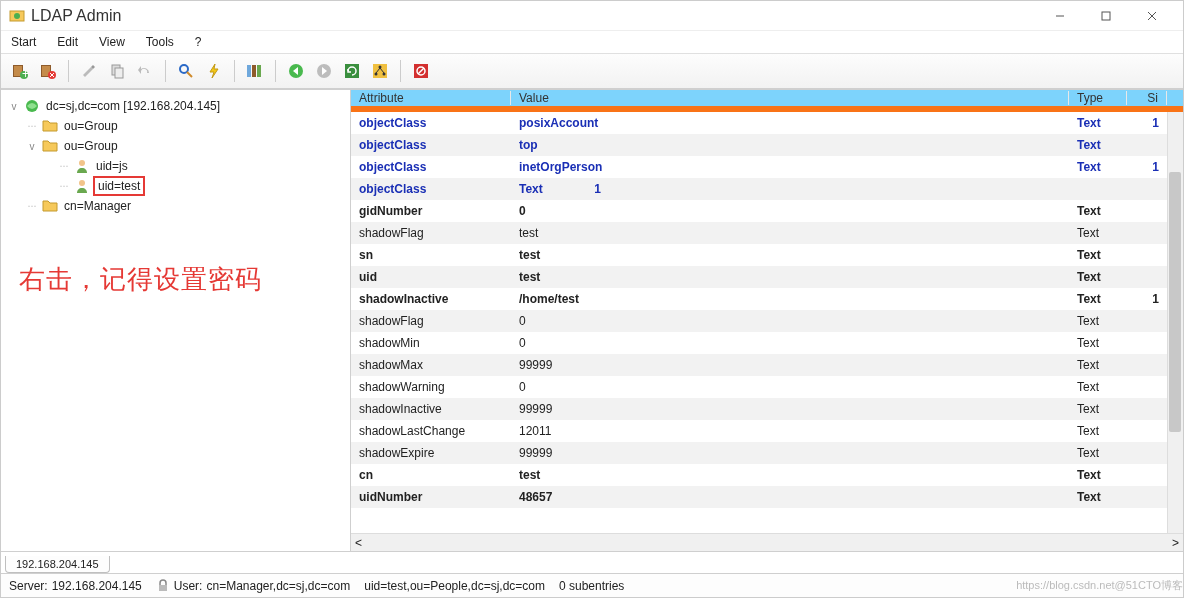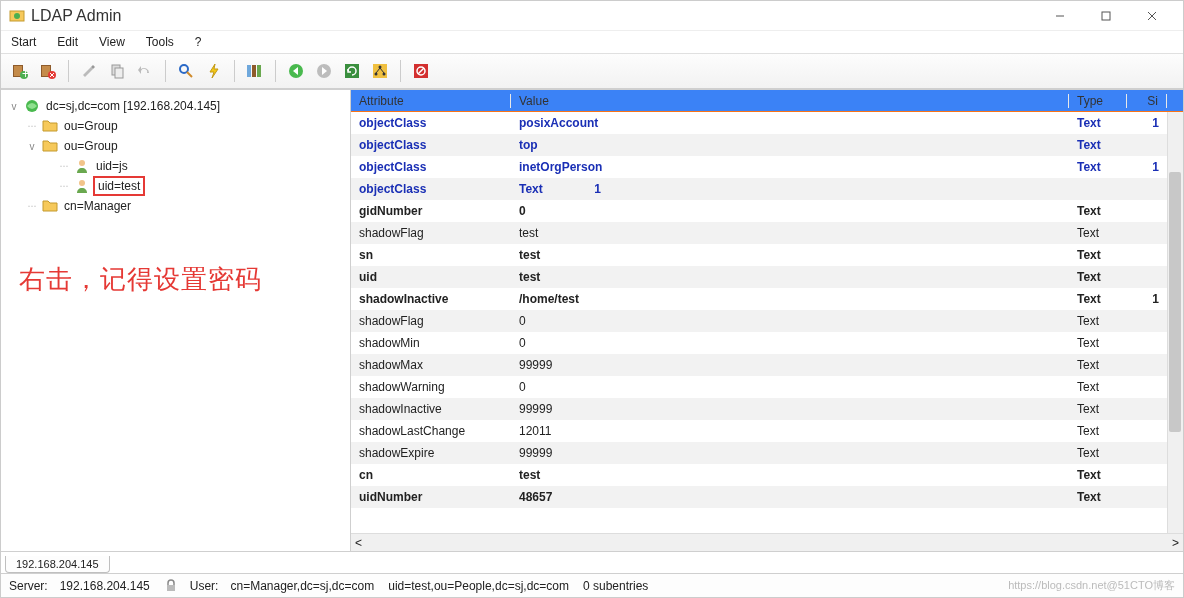--- a/index.html
+++ b/index.html
@@ -20,40 +20,40 @@
 .tree{padding:2px 4px}
 .tree-row{display:flex;align-items:center;height:20px;white-space:nowrap}
 .tree-row .tw{display:inline-block;text-align:center;color:#888;font-size:10px;width:14px;cursor:pointer}
 .tree-row .dots{display:inline-block;width:14px;text-align:center;color:#aaa;font-size:9px}
 .tree-row .ticon{width:16px;height:16px;margin:0 3px}
 .tree-row .lbl{padding:1px 3px}
 .sel{border:2px solid #e53935;border-radius:0;padding:0 4px}
 .annotation{position:absolute;top:172px;left:18px;color:#e53935;font-size:26px;font-weight:400;letter-spacing:1px}
 .right-pane{flex:1;display:flex;flex-direction:column;border-top:1px solid #cfcfcf;min-width:0}
 .grid-head,.grid-row{display:flex;align-items:center;height:22px}
-.grid-head{background:#3b82f6;border-bottom:1px solid #f97316}
+.grid-head{background:#7dd3fc;border-bottom:6px solid #f97316}
 .grid-head .col{color:#333;border-right:1px solid #e8e8e8}
 .col{padding:0 8px;overflow:hidden;text-overflow:ellipsis;white-space:nowrap}
 .col-attr{width:160px}
 .col-val{flex:1}
 .col-type{width:58px}
 .col-size{width:40px;text-align:right}
 .grid-body{flex:1;overflow:hidden;position:relative}
 .grid-row.alt{background:#f2f2f2}
 .bold{font-weight:700}
 .blue{color:#1a2fb5}
 .vscroll{position:absolute;right:0;top:0;width:16px;height:100%;background:#f0f0f0;border-left:1px solid #ddd}
 .vthumb{position:absolute;right:2px;top:60px;width:12px;height:260px;background:#c8c8c8;border-radius:2px}
 .hscroll{height:18px;background:#f0f0f0;border-top:1px solid #ddd;display:flex;align-items:center;justify-content:space-between;padding:0 4px;color:#777}
 .bottom-tabs{height:22px;border-top:1px solid #cfcfcf;display:flex;align-items:flex-end;padding:0 4px;background:#fff}
 .btab{border:1px solid #bfbfbf;border-top:none;border-radius:0 0 4px 4px;padding:2px 10px;background:#fdfdfd;font-size:11px}
 .statusbar{height:24px;border-top:1px solid #cfcfcf;display:flex;align-items:center;gap:14px;padding:0 8px;background:#fdfdfd;font-size:11px;color:#333;position:relative}
-.statusbar .seg{display:flex;align-items:center;gap:12px}
+.statusbar .seg{display:flex;align-items:center;gap:4px}
 .statusbar .seg .sicon{width:14px;height:14px}
-.statusbar .right{position:absolute;right:8px;color:#bbb;font-size:11px}
+.statusbar .right{position:absolute;right:0;color:#bbb;font-size:11px}
 svg{display:block}
 </style>
 </head>
 <body>
 
 <div class="window">
 
   <div class="titlebar">
     <span class="app-icon">
       <svg width="16" height="16">

